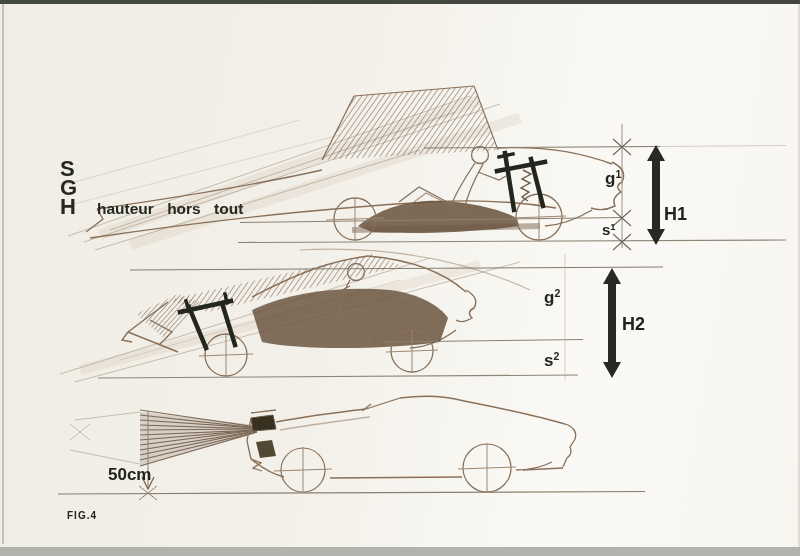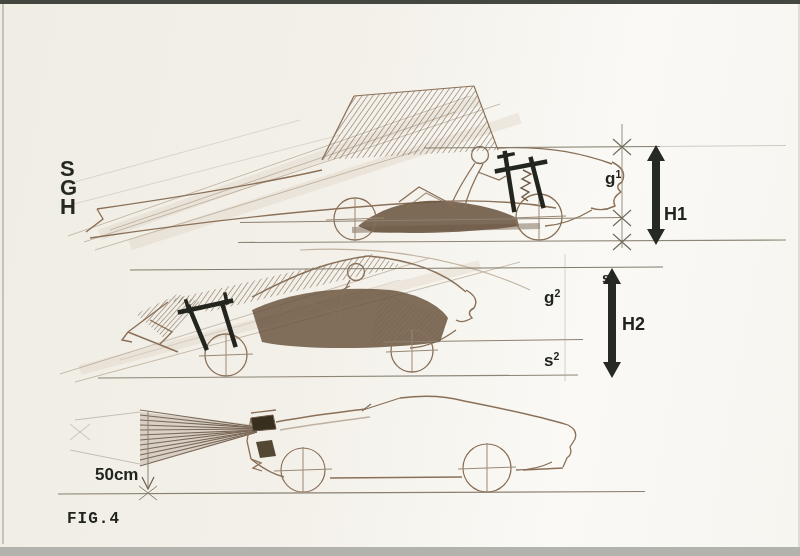--- a/index.html
+++ b/index.html
@@ -13,24 +13,24 @@
   .border-left{position:absolute;left:2px;top:4px;width:2px;height:540px;background:#a19f93;opacity:.55;}
   .border-right{position:absolute;right:0;top:4px;width:2px;height:543px;background:#d8d6cc;opacity:.8;}
   .bottom-strip{position:absolute;left:0;top:547px;width:800px;height:9px;background:#b3b3ad;}
   .art{position:absolute;left:0;top:0;}
   .lbl{position:absolute;font-weight:bold;white-space:nowrap;color:#20241c;}
   .ineq{font-size:22px;letter-spacing:.5px;}
   .ineq .sb{font-size:.58em;vertical-align:-.15em;}
   .ineq .op{margin:0 5px;}
   .dim{font-size:17px;}
   .dim .sp{font-size:.62em;vertical-align:.55em;}
-  .dim-s{font-size:15px;margin-top:48px;}
+  .dim-s{font-size:15px;}
   .hlab{font-size:18px;}
   .cm{font-size:17px;}
-  .caption{font-size:16px;letter-spacing:1px;font-family:Liberation Mono, monospace;}
+  .caption{font-size:10px;letter-spacing:1px;}
   .legend{position:absolute;left:60px;top:160px;}
   .legend-row{display:flex;align-items:baseline;height:19px;}
   .legend-sym{width:37px;font-size:22px;font-weight:bold;line-height:18px;letter-spacing:-1px;}
   .legend-lab{font-size:15.5px;font-weight:bold;word-spacing:9px;}
 </style>
 </head>
 <body>
 
 <div class="page">
   <div class="border-top"></div>
@@ -227,37 +227,38 @@
 
   <div class="legend">
     <div class="legend-row">
       <span class="legend-sym">S</span>
     </div>
     <div class="legend-row">
       <span class="legend-sym">G</span>
     </div>
     <div class="legend-row">
       <span class="legend-sym">H</span>
+      <span class="legend-lab">hauteur hors tout</span>
     </div>
   </div>
 
 
   <div class="lbl dim" style="left:605px;top:168px">
     <span>g</span><span class="sp">1</span>
   </div>
   <div class="lbl dim dim-s" style="left:602px;top:221px">
     <span>s</span><span class="sp">1</span>
   </div>
   <div class="lbl hlab" style="left:664px;top:204px">H1</div>
 
   <div class="lbl dim" style="left:544px;top:287px">
     <span>g</span><span class="sp">2</span>
   </div>
   <div class="lbl dim" style="left:544px;top:350px">
     <span>s</span><span class="sp">2</span>
   </div>
   <div class="lbl hlab" style="left:622px;top:314px">H2</div>
 
-  <div class="lbl cm" style="left:95px;top:465px">50cm</div>
+  <div class="lbl cm" style="left:108px;top:465px">50cm</div>
   <div class="lbl caption" style="left:67px;top:510px">FIG.4</div>
 
   <div class="bottom-strip"></div>
 </div>
 
 </body></html>

